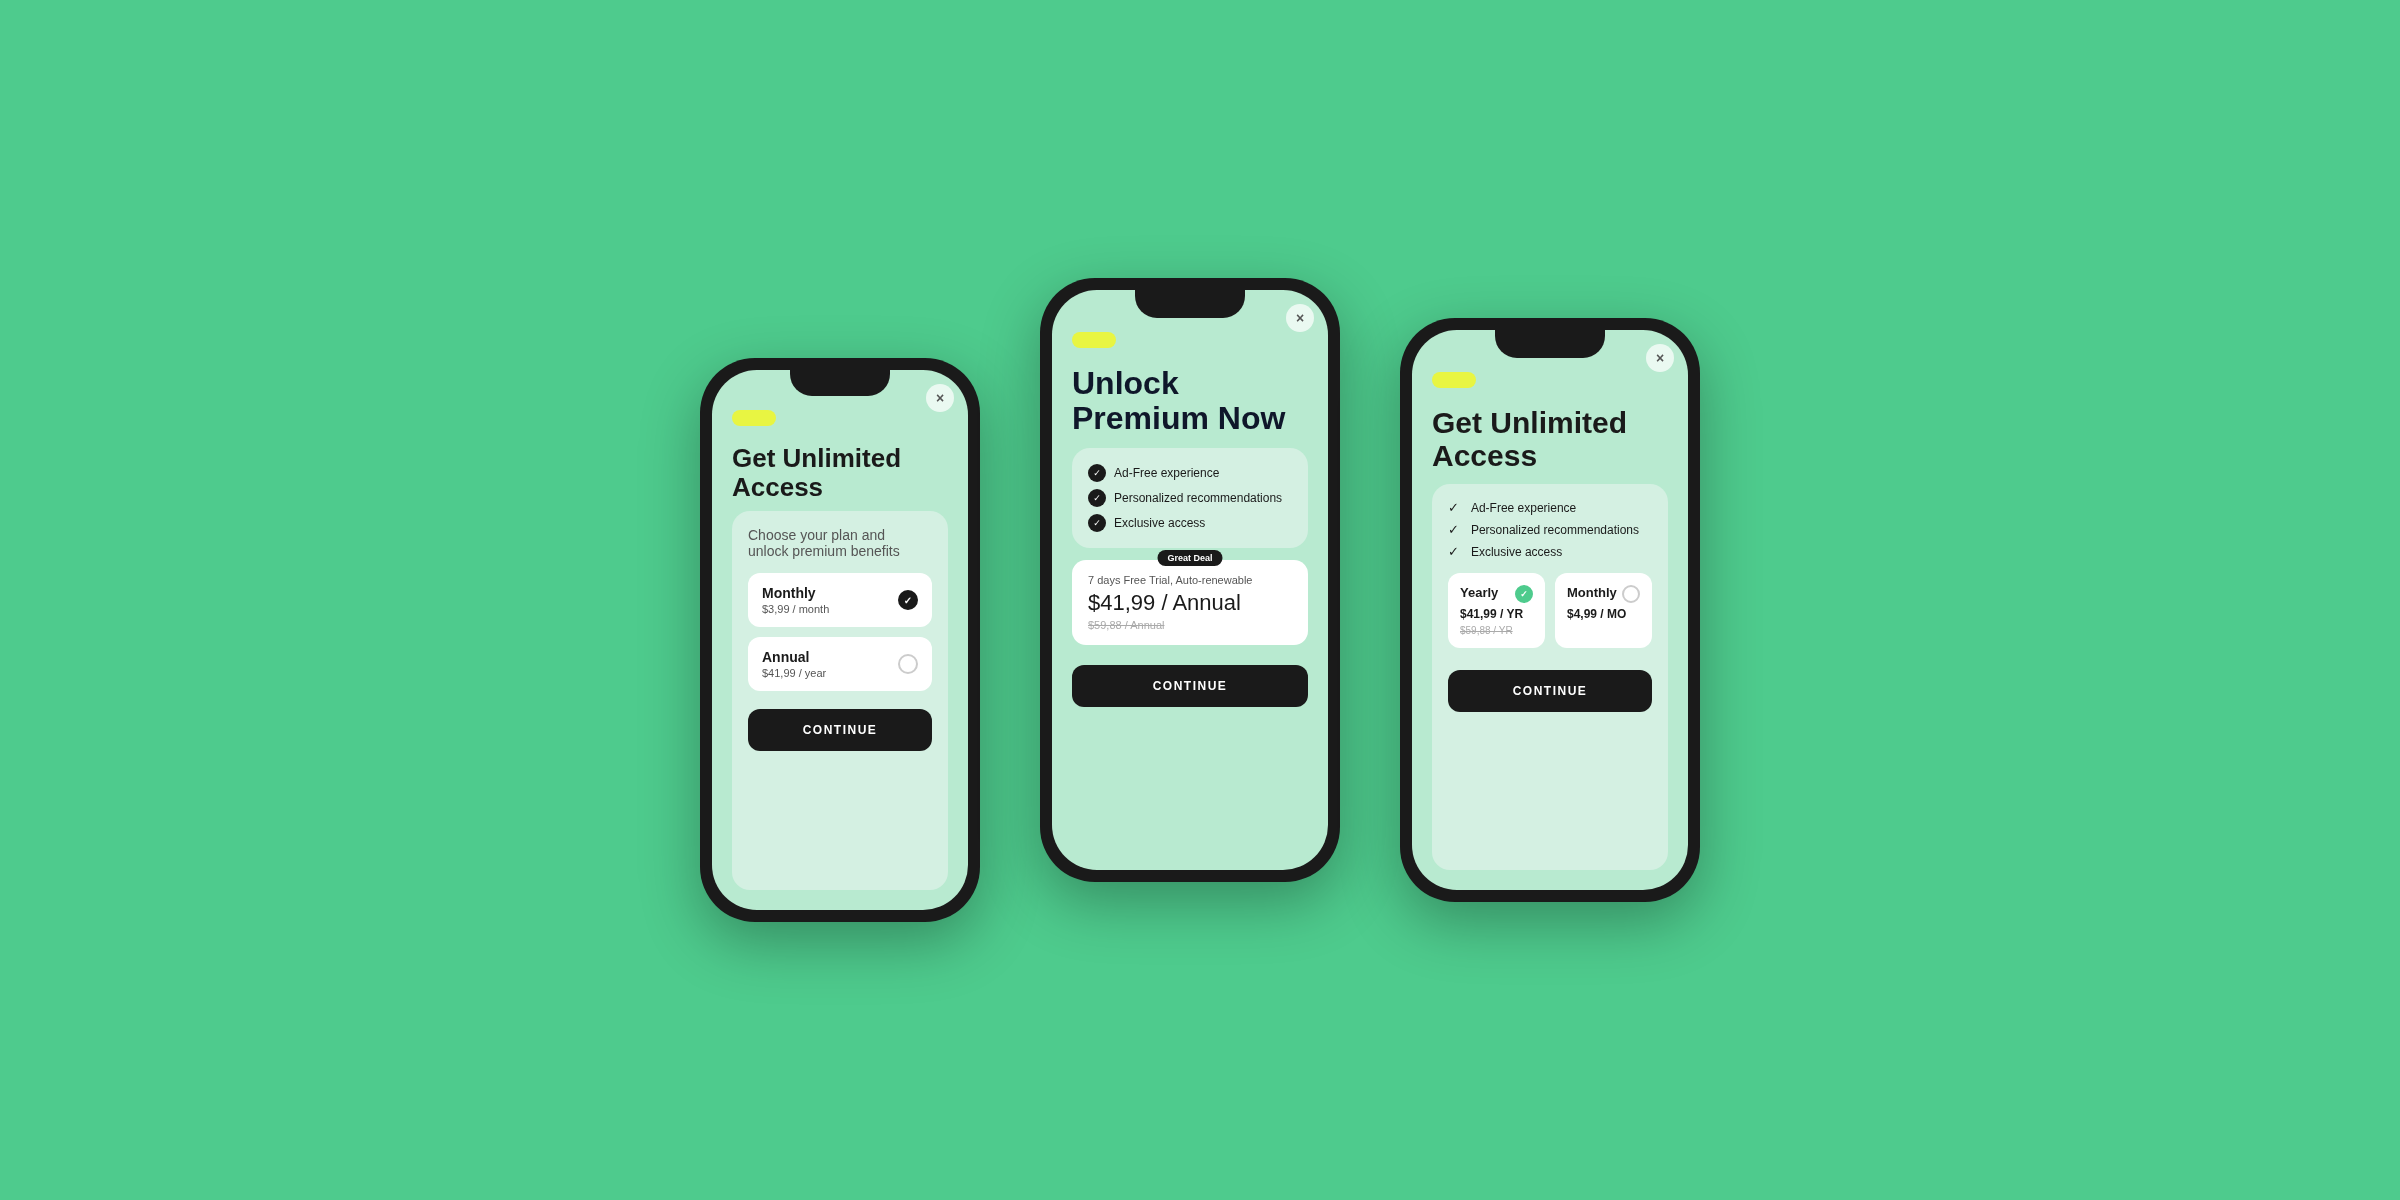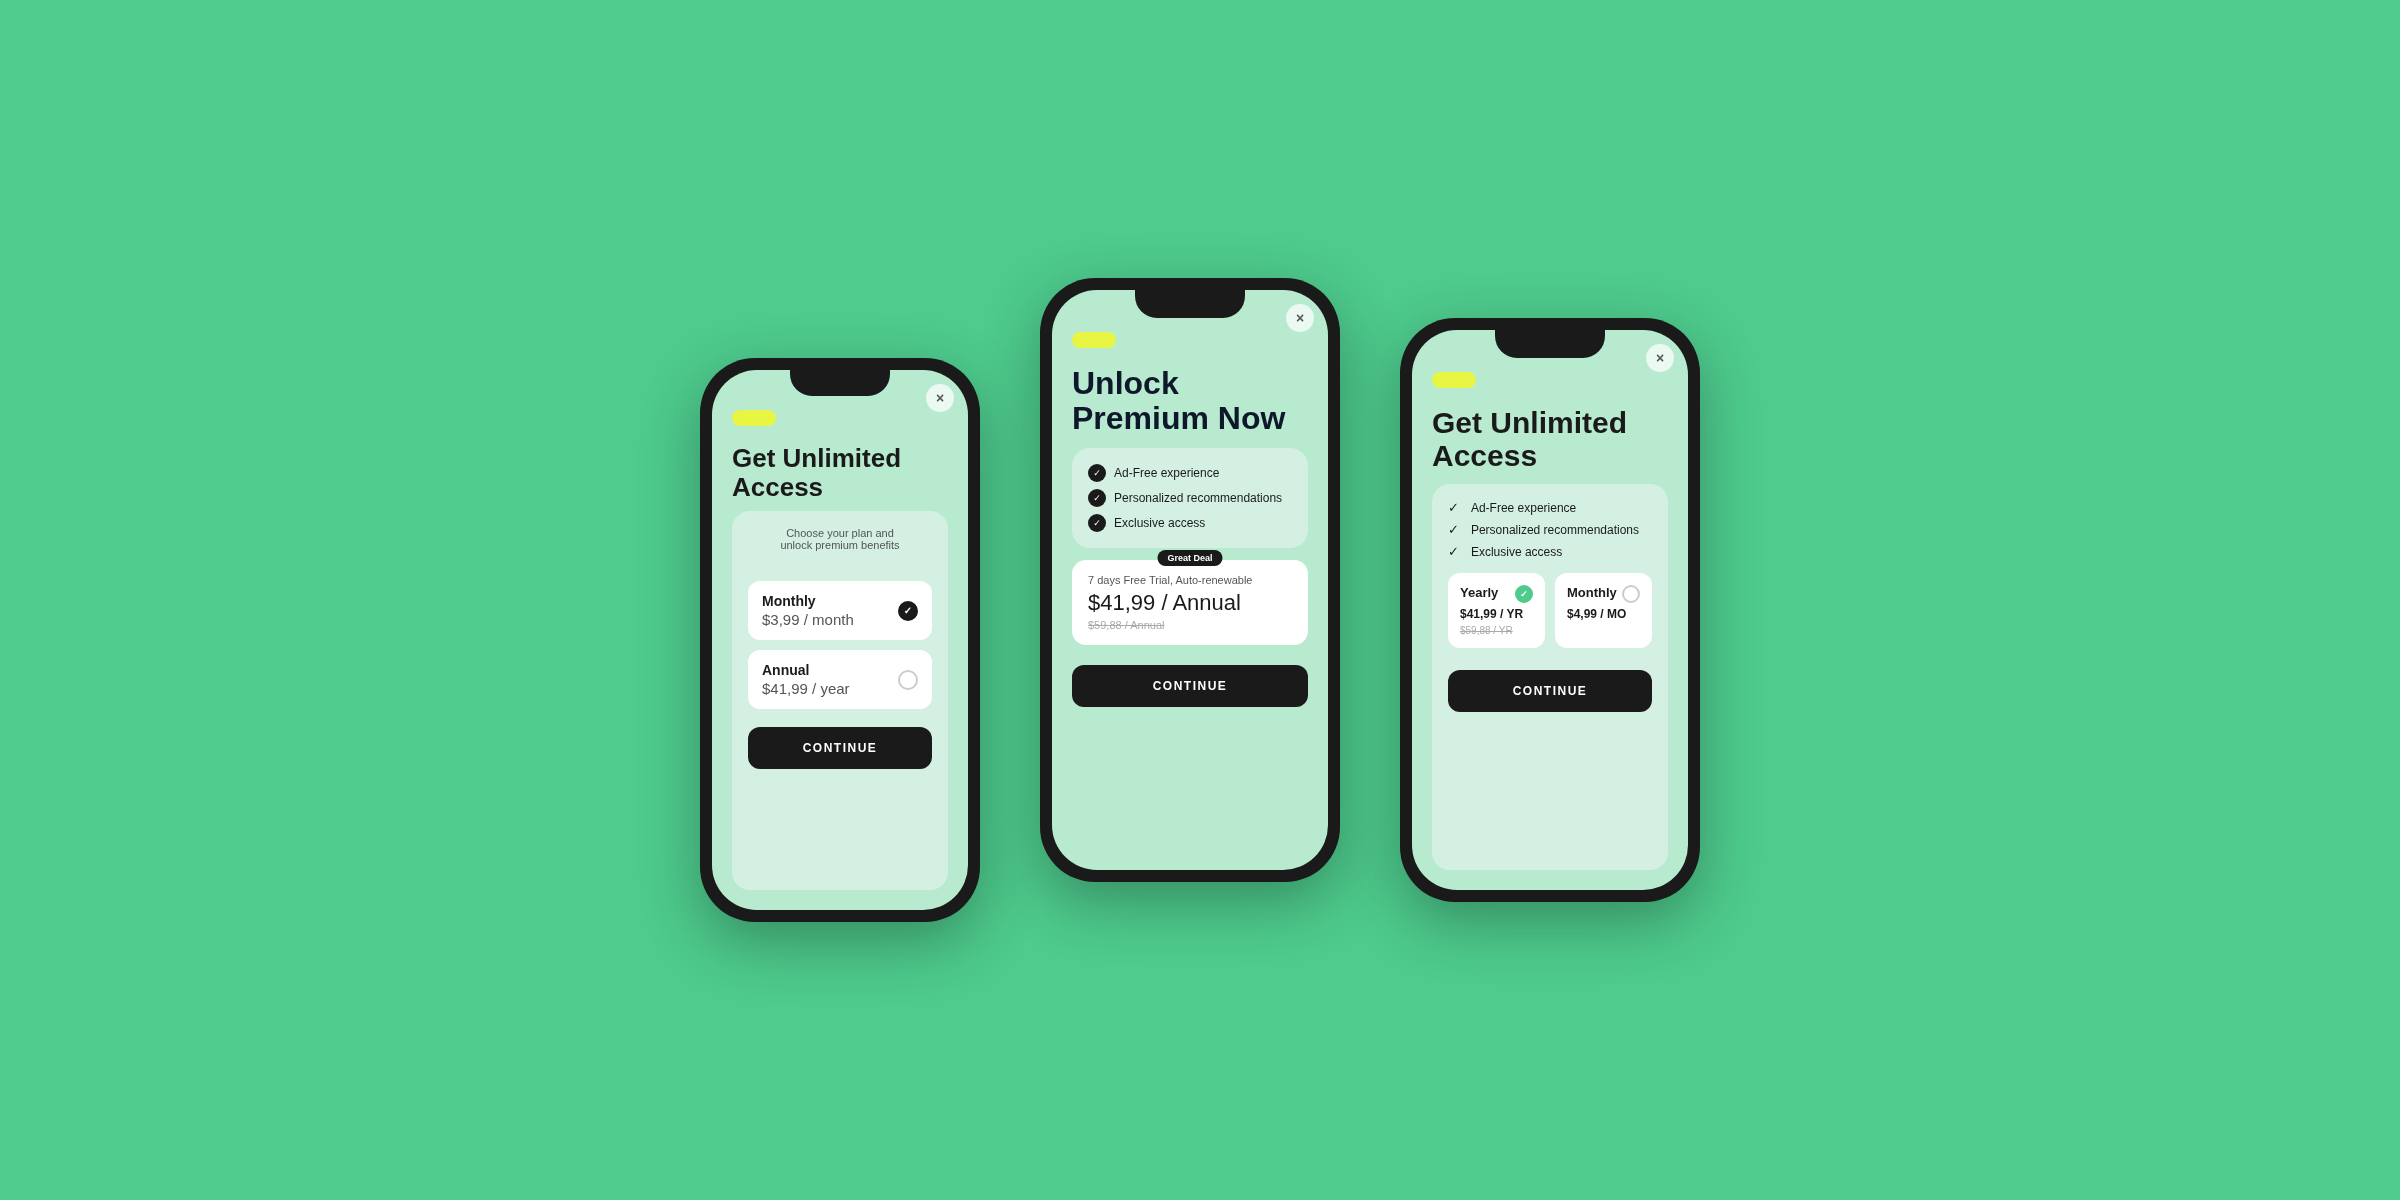--- a/index.html
+++ b/index.html
@@ -98,41 +98,40 @@
     .phone-1 .card {
       background: #d4f0e2;
       border-radius: 18px;
       padding: 16px;
       flex: 1;
       display: flex;
       flex-direction: column;
       gap: 10px;
     }
     .phone-1 .card-subtitle {
-      font-size: 11px;
+      font-size: 14px;
       color: #555;
-      text-align: center;
-      margin-bottom: 20px;
+      margin-bottom: 4px;
     }
     .plan-option {
       background: white;
       border-radius: 12px;
       padding: 12px 14px;
       display: flex;
       align-items: center;
       justify-content: space-between;
     }
     .plan-option .plan-name {
       font-size: 14px;
       font-weight: 700;
       color: #1a1a1a;
       margin-bottom: 2px;
     }
     .plan-option .plan-price {
-      font-size: 15px;
+      font-size: 11px;
       color: #555;
     }
     .plan-radio {
       width: 20px;
       height: 20px;
       border-radius: 50%;
       border: 2px solid #ccc;
       display: flex;
       align-items: center;
       justify-content: center;

